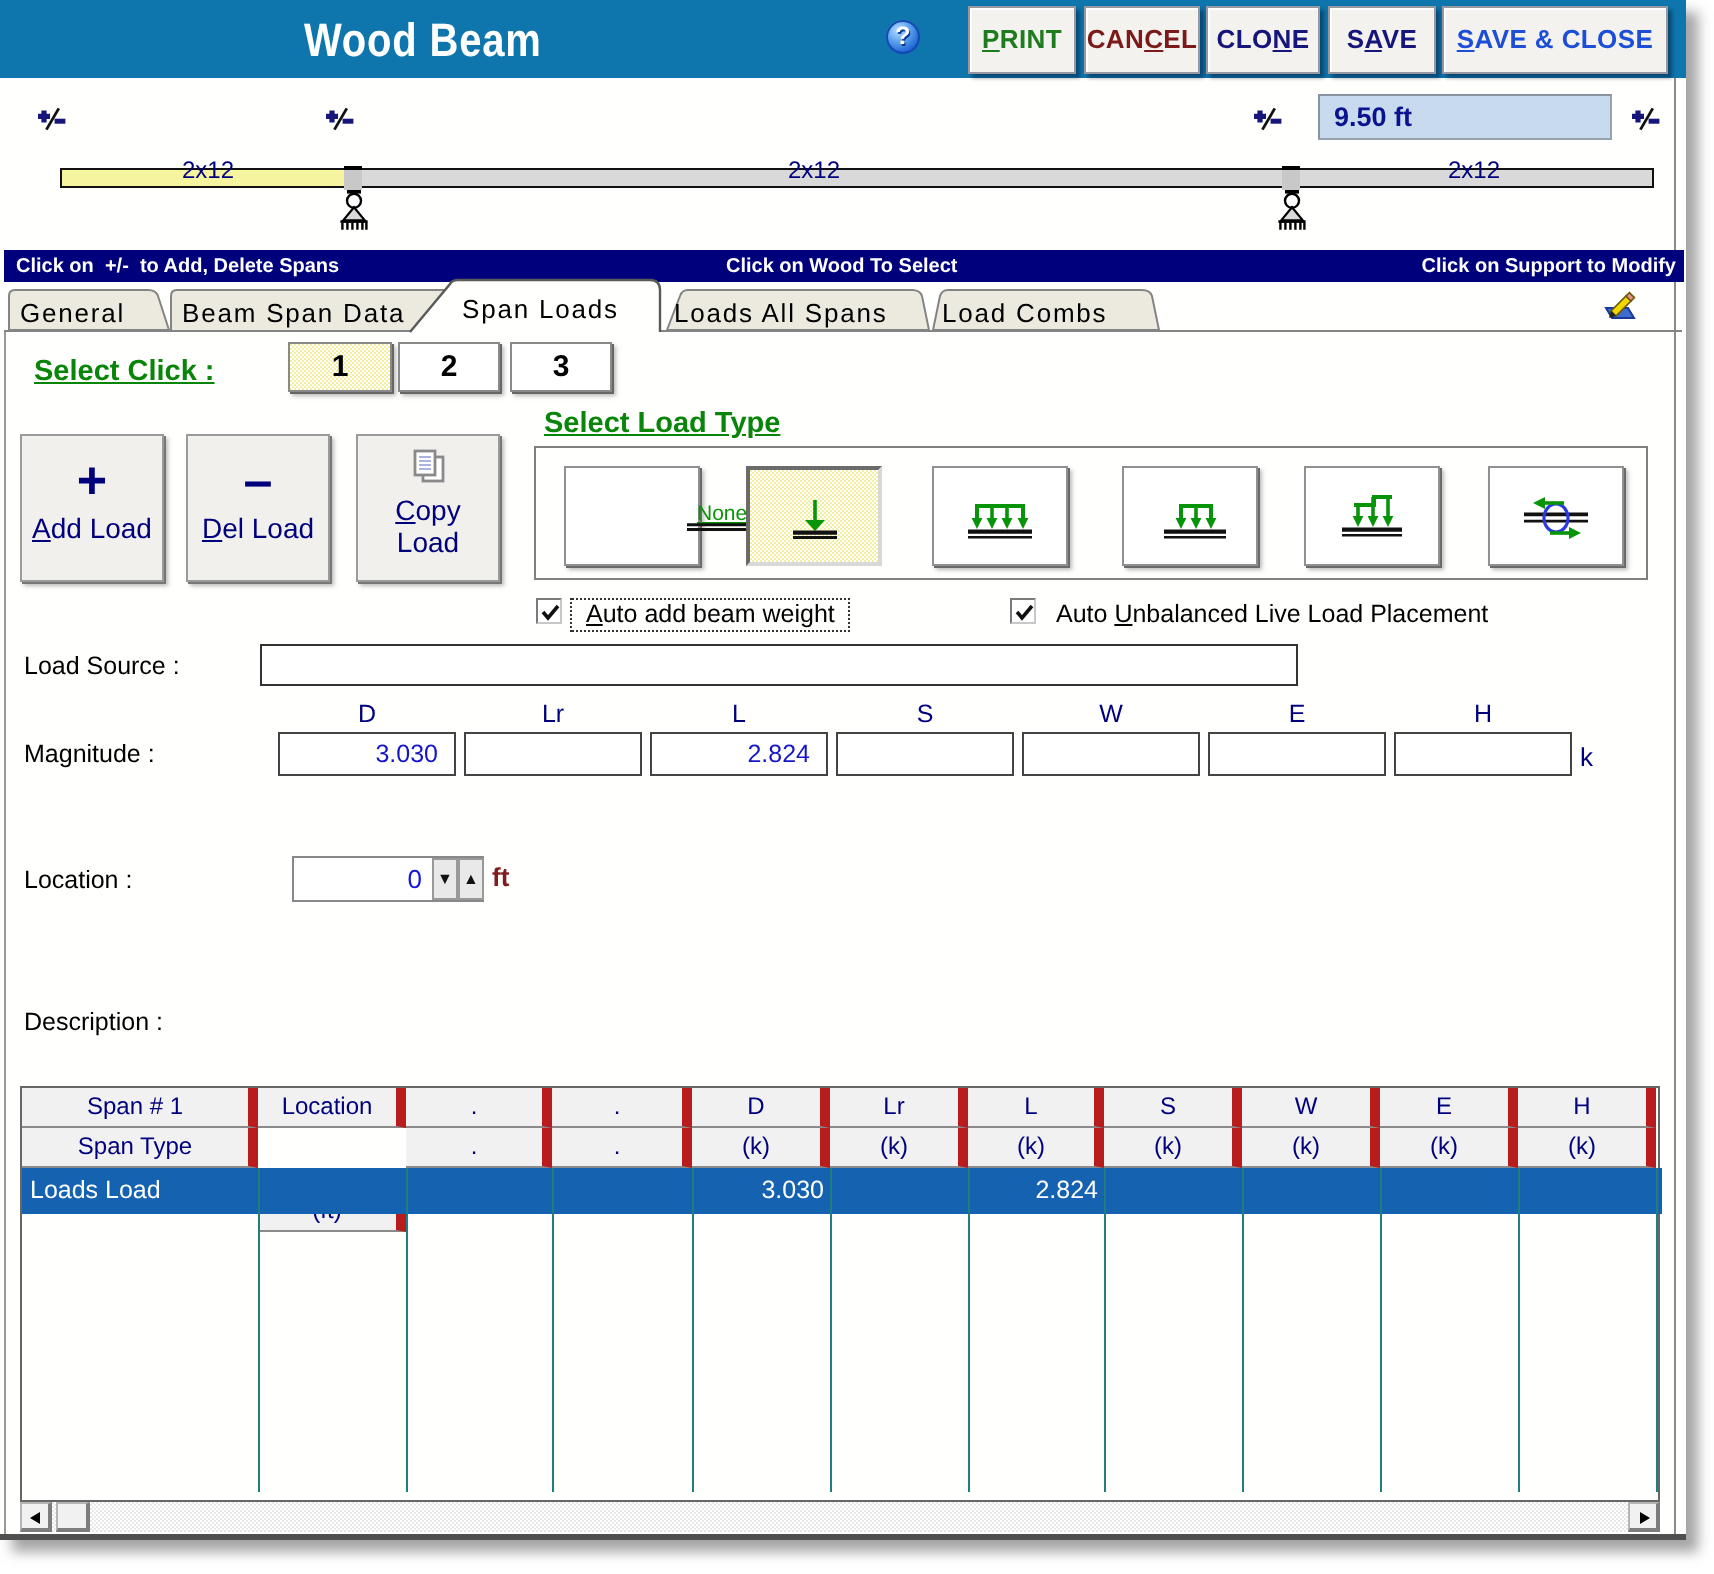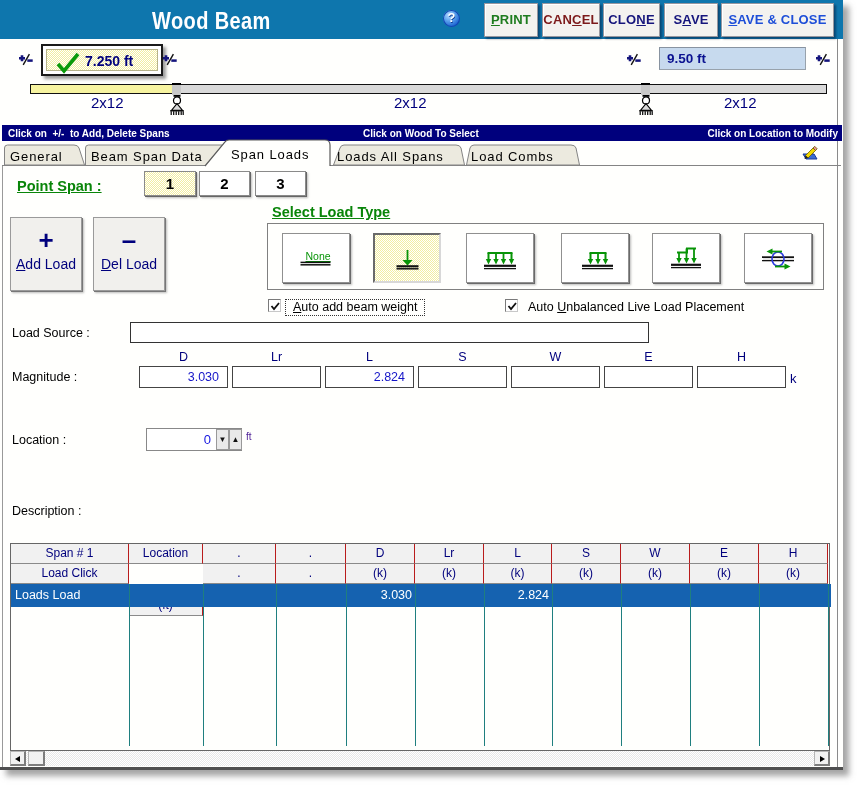--- a/index.html
+++ b/index.html
@@ -22,21 +22,21 @@
   font-size:13px; font-weight:bold; text-align:center; line-height:31px; white-space:nowrap; letter-spacing:0.2px; }
 #span1box { position:absolute; left:41px; top:44px; width:122px; height:32px; background:#fff;
   border:2px solid #1a1a1a; box-shadow:3px 3px 3px rgba(90,90,90,.6); }
 #span1inner { position:absolute; left:3px; top:3px; right:3px; bottom:3px; border:1px solid #b5b28a; }
 .spanbox { position:absolute; top:47px; height:23px; background:#c7daee; border:1px solid #98a2ac;
   border-top-color:#8893a0; border-left-color:#8893a0; color:#0a1290; font-weight:bold; font-size:13.5px; line-height:21px; padding-left:7px; }
 
 #beam { position:absolute; left:30px; top:84px; width:797px; height:10px; border:1px solid #111; background:#d9d9d9; }
 #beamyellow { position:absolute; left:0; top:0; width:142px; height:8px; background:#f7f4a0; }
 .post { position:absolute; width:9px; height:12px; background:#c8c8c8; border-top:2.5px solid #000; }
-.b2x12 { position:absolute; top:94px; color:#00007d; font-size:15px; }
+.b2x12 { position:absolute; top:78px; color:#00007d; font-size:12px; }
 .support { position:absolute; top:95px; }
 
 #navybar { position:absolute; left:2px; top:125px; width:840px; height:16px; background:#00007d; color:#fff; font-size:10px; font-weight:bold; }
 #navybar span { position:absolute; white-space:nowrap; }
 
 #tabsvg { position:absolute; left:0px; top:139px; }
 
 #page { position:absolute; left:2px; top:166px; width:835px; height:601px; border-left:1px solid #999; background:#fffffd; }
 .greenhead { position:absolute; color:#098509; font-weight:bold; font-size:14.5px; text-decoration:underline; white-space:nowrap; }
 .numbtn { position:absolute; top:171px; height:25px; background:#fff; border:1px solid #8a8a8a;
@@ -51,21 +51,21 @@
 .cbx { position:absolute; width:13px; height:13px; background:#fff; border:1px solid #c8c8c8; border-top:1.5px solid #7a7a7a; border-left:1.5px solid #7a7a7a; }
 .cbx svg { position:absolute; left:0px; top:0px; }
 .cblbl { position:absolute; font-size:12.5px; color:#000; white-space:nowrap; }
 .flabel { position:absolute; font-size:12.5px; color:#000; white-space:nowrap; }
 .tinput { position:absolute; background:#fff; border:1px solid #333; }
 .maghead { position:absolute; top:350px; width:89px; text-align:center; color:#00007d; font-size:12.5px; }
 .magbox { position:absolute; top:366px; width:89px; height:22px; background:#fff; border:1px solid #444;
   font-size:12.5px; color:#1515c8; text-align:right; padding:3px 8px 0 0; }
 
 #grid { position:absolute; left:10px; top:543px; width:820px; height:208px; border:1px solid #666; background:#fffffd; }
-.hcell { position:absolute; background:#f1f1f1; border-right:1px solid #b91c1c; border-bottom:1px solid #8a8a8a;
+.hcell { position:absolute; background:#f1f1f1; border-right:5px solid #b91c1c; border-bottom:1px solid #8a8a8a;
   color:#00007d; font-size:12px; text-align:center; line-height:19px; height:20px; }
 #bluerow { position:absolute; left:0px; top:40px; width:820px; height:23px; background:#1562b0; color:#fff; font-size:12.5px; }
 .vline { position:absolute; top:40px; width:1px; height:162px; background:#1f7f7f; }
 
 #hscroll { position:absolute; left:10px; top:751px; width:820px; height:15px;
   background:#f6f6f6 conic-gradient(#ffffff 90deg, #e8e8e8 90deg 180deg, #ffffff 180deg 270deg, #e8e8e8 270deg); background-size:2px 2px; }
 .sbtn { position:absolute; top:0px; width:16px; height:15px; background:#f1f1f1;
   border:1px solid #b5b5b5; border-right:2px solid #7d7d7d; border-bottom:2px solid #7d7d7d; }
 .tri-l { position:absolute; left:4px; top:3.5px; width:0; height:0; border-top:3.5px solid transparent; border-bottom:3.5px solid transparent; border-right:5.5px solid #000; }
 .tri-r { position:absolute; left:5px; top:3.5px; width:0; height:0; border-top:3.5px solid transparent; border-bottom:3.5px solid transparent; border-left:5.5px solid #000; }
@@ -83,28 +83,20 @@
   <div class="tbtn" style="left:542px;width:58px;color:#7c1a1a;">CAN<u>C</u>EL</div>
   <div class="tbtn" style="left:603px;width:57px;color:#15157c;">CLO<u>N</u>E</div>
   <div class="tbtn" style="left:664px;width:54px;color:#15157c;">S<u>A</u>VE</div>
   <div class="tbtn" style="left:721px;width:113px;color:#1d4ed8;"><u>S</u>AVE &amp; CLOSE</div>
 
     <svg class="abs" style="left:17px;top:50px;" width="16" height="16" viewBox="0 0 16 16">
     <path d="M2 8.2 h6 M5 5.2 v6" stroke="#15157c" stroke-width="2.6"></path>
     <path d="M6.2 14.8 L12.4 4.2" stroke="#111" stroke-width="1.4"></path>
     <path d="M10.3 10.6 h5.4" stroke="#15157c" stroke-width="2.5"></path>
   </svg>
-  <div id="span1box">
-    <div id="span1inner" class="dither">
-      <svg class="abs" style="left:8px;top:2px;" width="26" height="22" viewBox="0 0 26 22">
-        <path d="M3 12 L9 19 L23 2" fill="none" stroke="#0a9a0a" stroke-width="3.6"></path>
-      </svg>
-      <div class="abs" style="left:38px;top:3px;color:#00007d;font-weight:bold;font-size:14px;">7.250 ft</div>
-    </div>
-  </div>
     <svg class="abs" style="left:161px;top:50px;" width="16" height="16" viewBox="0 0 16 16">
     <path d="M2 8.2 h6 M5 5.2 v6" stroke="#15157c" stroke-width="2.6"></path>
     <path d="M6.2 14.8 L12.4 4.2" stroke="#111" stroke-width="1.4"></path>
     <path d="M10.3 10.6 h5.4" stroke="#15157c" stroke-width="2.5"></path>
   </svg>
     <svg class="abs" style="left:625px;top:50px;" width="16" height="16" viewBox="0 0 16 16">
     <path d="M2 8.2 h6 M5 5.2 v6" stroke="#15157c" stroke-width="2.6"></path>
     <path d="M6.2 14.8 L12.4 4.2" stroke="#111" stroke-width="1.4"></path>
     <path d="M10.3 10.6 h5.4" stroke="#15157c" stroke-width="2.5"></path>
   </svg>
@@ -134,21 +126,21 @@
     <rect x="6.5" y="0" width="7" height="1.8" fill="#000"></rect>
     <circle cx="10" cy="5.4" r="3.5" fill="#fff" stroke="#000" stroke-width="1.2"></circle>
     <path d="M10 8.6 L15.4 15.2 L4.6 15.2 Z" fill="#d9d9d9" stroke="#000" stroke-width="1.1"></path>
     <path d="M3.2 15.8 h13.6" stroke="#000" stroke-width="1.3" fill="none"></path>
     <path d="M4.2 16.3 v3.6 M6.7 16.3 v3.6 M9.2 16.3 v3.6 M11.7 16.3 v3.6 M14.2 16.3 v3.6 M16.2 16.3 v3.6" stroke="#000" stroke-width="1.2" fill="none"></path>
   </svg>
 
   <div id="navybar">
     <span style="left:6px;top:3px;">Click on&nbsp; +/-&nbsp; to Add, Delete Spans</span>
     <span style="left:361px;top:3px;">Click on Wood To Select</span>
-    <span style="right:4px;top:3px;">Click on Location to Modify</span>
+    <span style="right:4px;top:3px;">Click on Support to Modify</span>
   </div>
 
   <div id="page"></div>
   <svg id="tabsvg" width="843" height="28" viewBox="0 0 843 28">
     <path d="M4.5 26 L4.5 9 Q4.5 6 7.5 6 L74 6 Q78 6 79 9 L84.5 26 Z" fill="#eceadf" stroke="#848484" stroke-width="1"></path>
     <path d="M85.5 26 L85.5 9 Q85.5 6 88.5 6 L223 6 L223 26 Z" fill="#eceadf"></path>
     <path d="M85.5 26 L85.5 9 Q85.5 6 88.5 6 L222 6" fill="none" stroke="#848484" stroke-width="1"></path>
     <path d="M333.5 26 L340 9 Q341 6 344 6 L456 6 Q460 6 461 9 L464.5 26 Z" fill="#eceadf" stroke="#848484" stroke-width="1"></path>
     <path d="M466.5 26 L470 9 Q471 6 474 6 L571 6 Q575 6 576 9 L579.5 26 Z" fill="#eceadf" stroke="#848484" stroke-width="1"></path>
     <path d="M2 26.5 L205 26.5 M330 26.5 L841 26.5" stroke="#848484" stroke-width="1"></path>
@@ -159,37 +151,45 @@
     <text x="337" y="22" font-size="13px" letter-spacing="0.9" fill="#000">Loads All Spans</text>
     <text x="471" y="22" font-size="13px" letter-spacing="0.9" fill="#000">Load Combs</text>
   </svg>
   <svg class="abs" style="left:800px;top:143px;" width="20" height="19" viewBox="0 0 20 19">
     <path d="M3 11 L14 11 L17 16 L6 16 Z" fill="#3c6cd0" stroke="#1a3a9a" stroke-width="1"></path>
     <path d="M5.5 12.5 L13 5 L15.5 7.5 L8 15 Z" fill="#f2d800" stroke="#6a5a00" stroke-width="0.8"></path>
     <path d="M13 5 L14.7 3.3 L17.2 5.8 L15.5 7.5 Z" fill="#e89090" stroke="#6a5a00" stroke-width="0.8"></path>
     <path d="M5.5 12.5 L8 15 L4.5 16 Z" fill="#222"></path>
   </svg>
 
-  <div class="greenhead" style="left:17px;top:178px;">Point Span :</div>
+  <div class="greenhead" style="left:17px;top:178px;">Select Click :</div>
   <div class="numbtn dither" style="left:144px;width:52px;">1</div>
   <div class="numbtn" style="left:199px;width:51px;">2</div>
   <div class="numbtn" style="left:255px;width:51px;">3</div>
 
   <div class="bigbtn" style="left:10px;">
       <span class="sym">+</span>
       <span class="lbl"><u>A</u>dd Load</span>
     </div>
   <div class="bigbtn" style="left:93px;">
       <span class="sym">–</span>
       <span class="lbl"><u>D</u>el Load</span>
     </div>
+  <div class="bigbtn" style="left:178px;">
+    <svg style="margin-top:6px;" width="17" height="18" viewBox="0 0 17 18">
+      <rect x="5.5" y="4.5" width="10" height="12" fill="#fff" stroke="#8a8a8a" stroke-width="1.4"></rect>
+      <rect x="1.5" y="1.5" width="10" height="12" fill="#fff" stroke="#8a8a8a" stroke-width="1.4"></rect>
+      <path d="M3.5 4.5 h6 M3.5 6.5 h6 M3.5 8.5 h6 M3.5 10.5 h6" stroke="#aab2e0" stroke-width="1"></path>
+    </svg>
+    <span class="lbl"><u>C</u>opy</span><span class="lbl">Load</span>
+  </div>
 
   <div class="greenhead" style="left:272px;top:204px;">Select Load Type</div>
   <div id="ltframe">
-    <div class="loadbtn" style="left:14px;">
+    <div class="loadbtn" style="left:14px;padding-left:43px;">
       <svg width="66" height="48" viewBox="0 0 66 48">
         <text x="22.5" y="26" font-size="10.5px" fill="#089408" text-decoration="underline">None</text>
         <path d="M17.5 28.4 h30" stroke="#111" stroke-width="1.5"></path>
         <path d="M17.5 30.8 h30" stroke="#111" stroke-width="1.5"></path>
       </svg>
     </div>
     <div class="loadbtn dither" style="left:105px;border-color:#6a6a6a #d8d8d8 #d8d8d8 #6a6a6a;border-width:2px;box-shadow:none;">
       <svg width="66" height="48" viewBox="0 0 66 48">
         <path d="M32.5 15 V25" stroke="#089408" stroke-width="1.8"></path>
         <path d="M27.5 25 L37.5 25 L32.5 30.5 Z" fill="#089408"></path>
@@ -271,37 +271,37 @@
   <div class="magbox" style="left:604px;"></div>
   <div class="magbox" style="left:697px;"></div>
   <div class="abs" style="left:790px;top:371px;color:#00007d;font-size:13px;">k</div>
 
   <div class="flabel" style="left:12px;top:433px;">Location :</div>
   <div class="abs" style="left:146px;top:428px;width:96px;height:23px;border:1px solid #888;background:#fff;">
     <div class="abs" style="left:0;top:0;width:68px;height:21px;color:#1515e0;font-size:13px;text-align:right;padding:3px 4px 0 0;">0</div>
     <div class="abs" style="left:69px;top:0px;width:13px;height:21px;background:#e9e9e9;border:1px solid #999;font-size:8px;text-align:center;line-height:19px;color:#111;">▼</div>
     <div class="abs" style="left:82px;top:0px;width:13px;height:21px;background:#e9e9e9;border:1px solid #999;font-size:8px;text-align:center;line-height:19px;color:#111;">▲</div>
   </div>
-  <div class="abs" style="left:246px;top:431px;color:#4c1d95;font-weight:normal;font-size:10px;">ft</div>
+  <div class="abs" style="left:246px;top:431px;color:#7f1d1d;font-weight:bold;font-size:13px;">ft</div>
 
   <div class="flabel" style="left:12px;top:504px;">Description :</div>
 
   <div id="grid">
     <div class="hcell" style="left:0px;top:0px;width:118px;">Span # 1</div>
     <div class="hcell" style="left:118px;top:0px;width:74px;">Location</div>
     <div class="hcell" style="left:192px;top:0px;width:73px;">.</div>
     <div class="hcell" style="left:265px;top:0px;width:70px;">.</div>
     <div class="hcell" style="left:335px;top:0px;width:69px;">D</div>
     <div class="hcell" style="left:404px;top:0px;width:69px;">Lr</div>
     <div class="hcell" style="left:473px;top:0px;width:68px;">L</div>
     <div class="hcell" style="left:541px;top:0px;width:69px;">S</div>
     <div class="hcell" style="left:610px;top:0px;width:69px;">W</div>
     <div class="hcell" style="left:679px;top:0px;width:69px;">E</div>
     <div class="hcell" style="left:748px;top:0px;width:69px;">H</div>
-    <div class="hcell" style="left:0px;top:20px;width:118px;">Load Click</div>
+    <div class="hcell" style="left:0px;top:20px;width:118px;">Span Type</div>
     <div class="hcell" style="left:118px;top:20px;width:74px;margin-top:32px;">(ft)</div>
     <div class="hcell" style="left:192px;top:20px;width:73px;">.</div>
     <div class="hcell" style="left:265px;top:20px;width:70px;">.</div>
     <div class="hcell" style="left:335px;top:20px;width:69px;">(k)</div>
     <div class="hcell" style="left:404px;top:20px;width:69px;">(k)</div>
     <div class="hcell" style="left:473px;top:20px;width:68px;">(k)</div>
     <div class="hcell" style="left:541px;top:20px;width:69px;">(k)</div>
     <div class="hcell" style="left:610px;top:20px;width:69px;">(k)</div>
     <div class="hcell" style="left:679px;top:20px;width:69px;">(k)</div>
     <div class="hcell" style="left:748px;top:20px;width:69px;">(k)</div>

